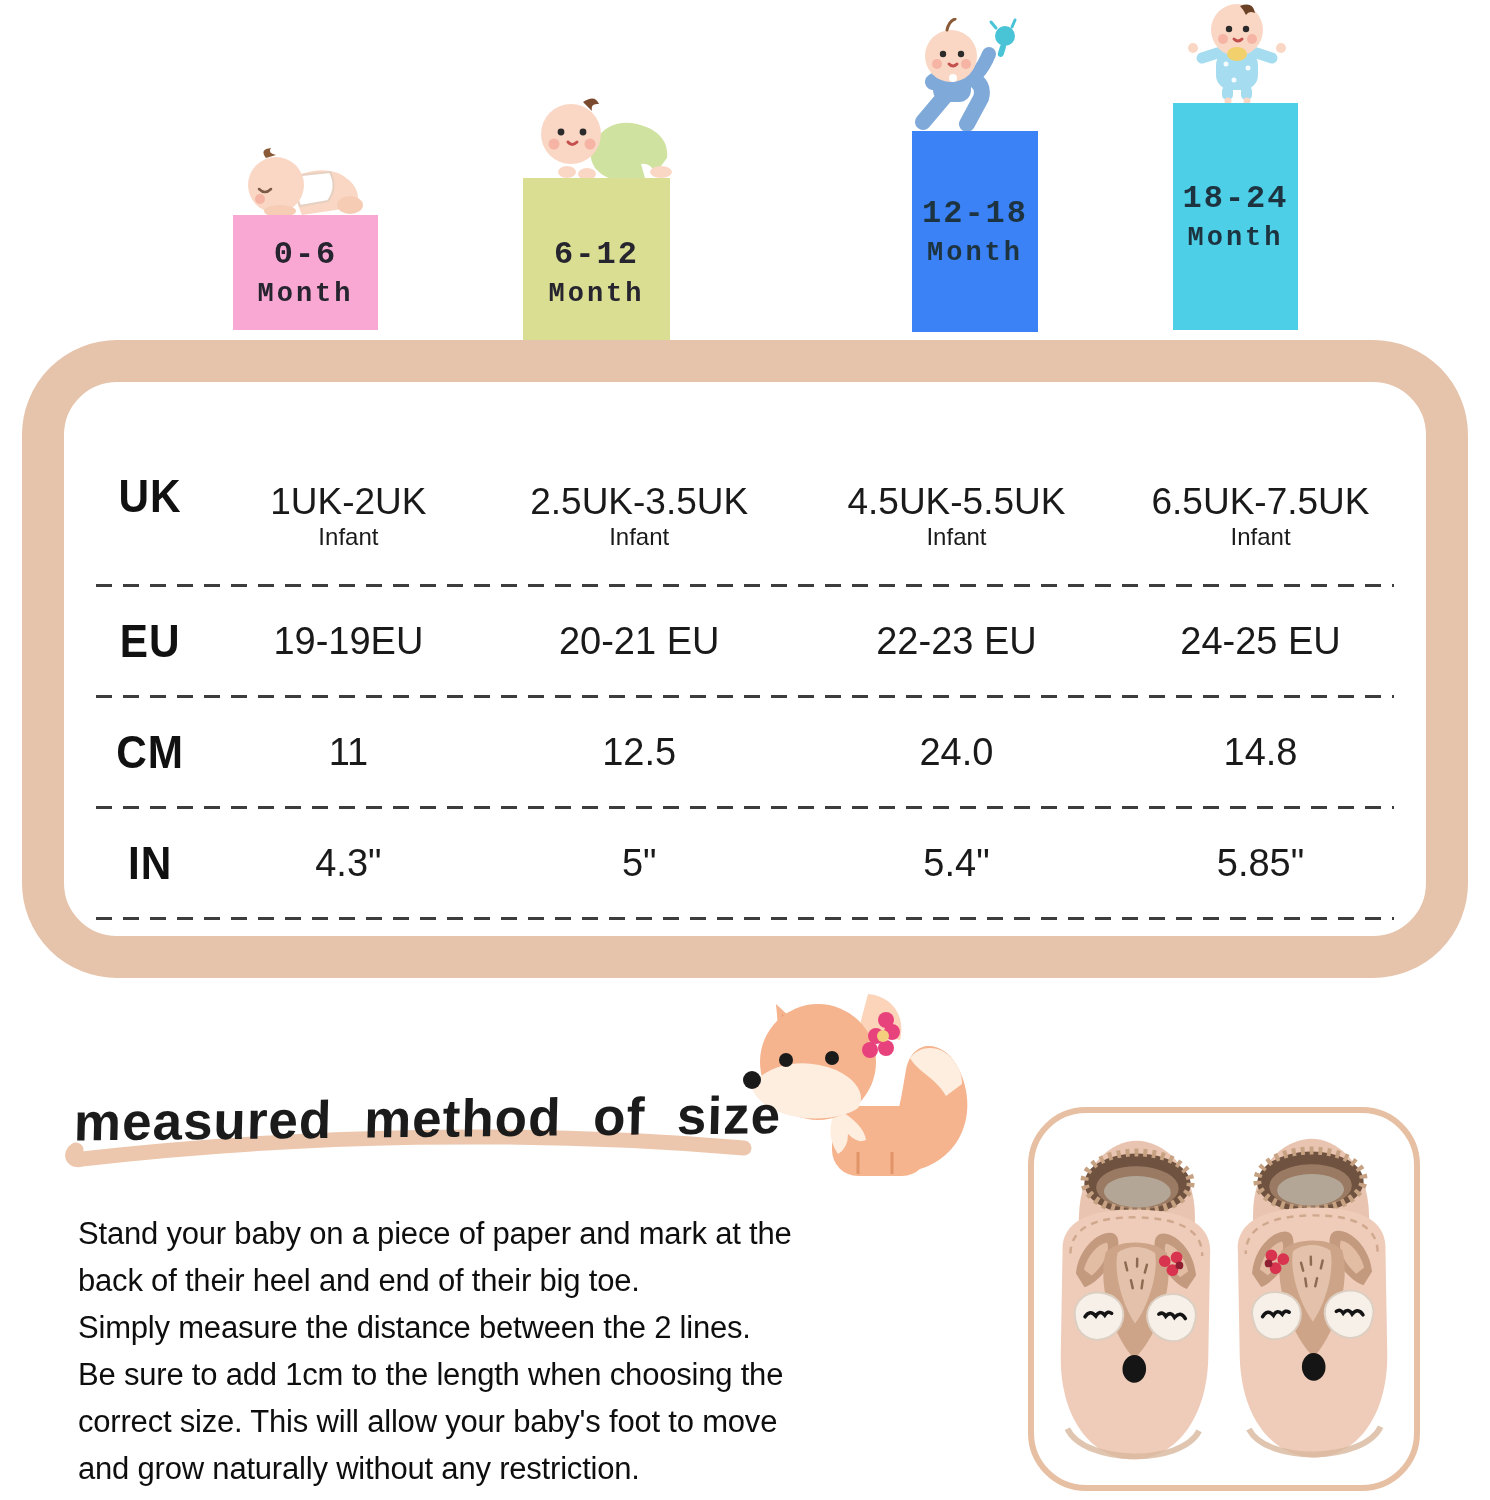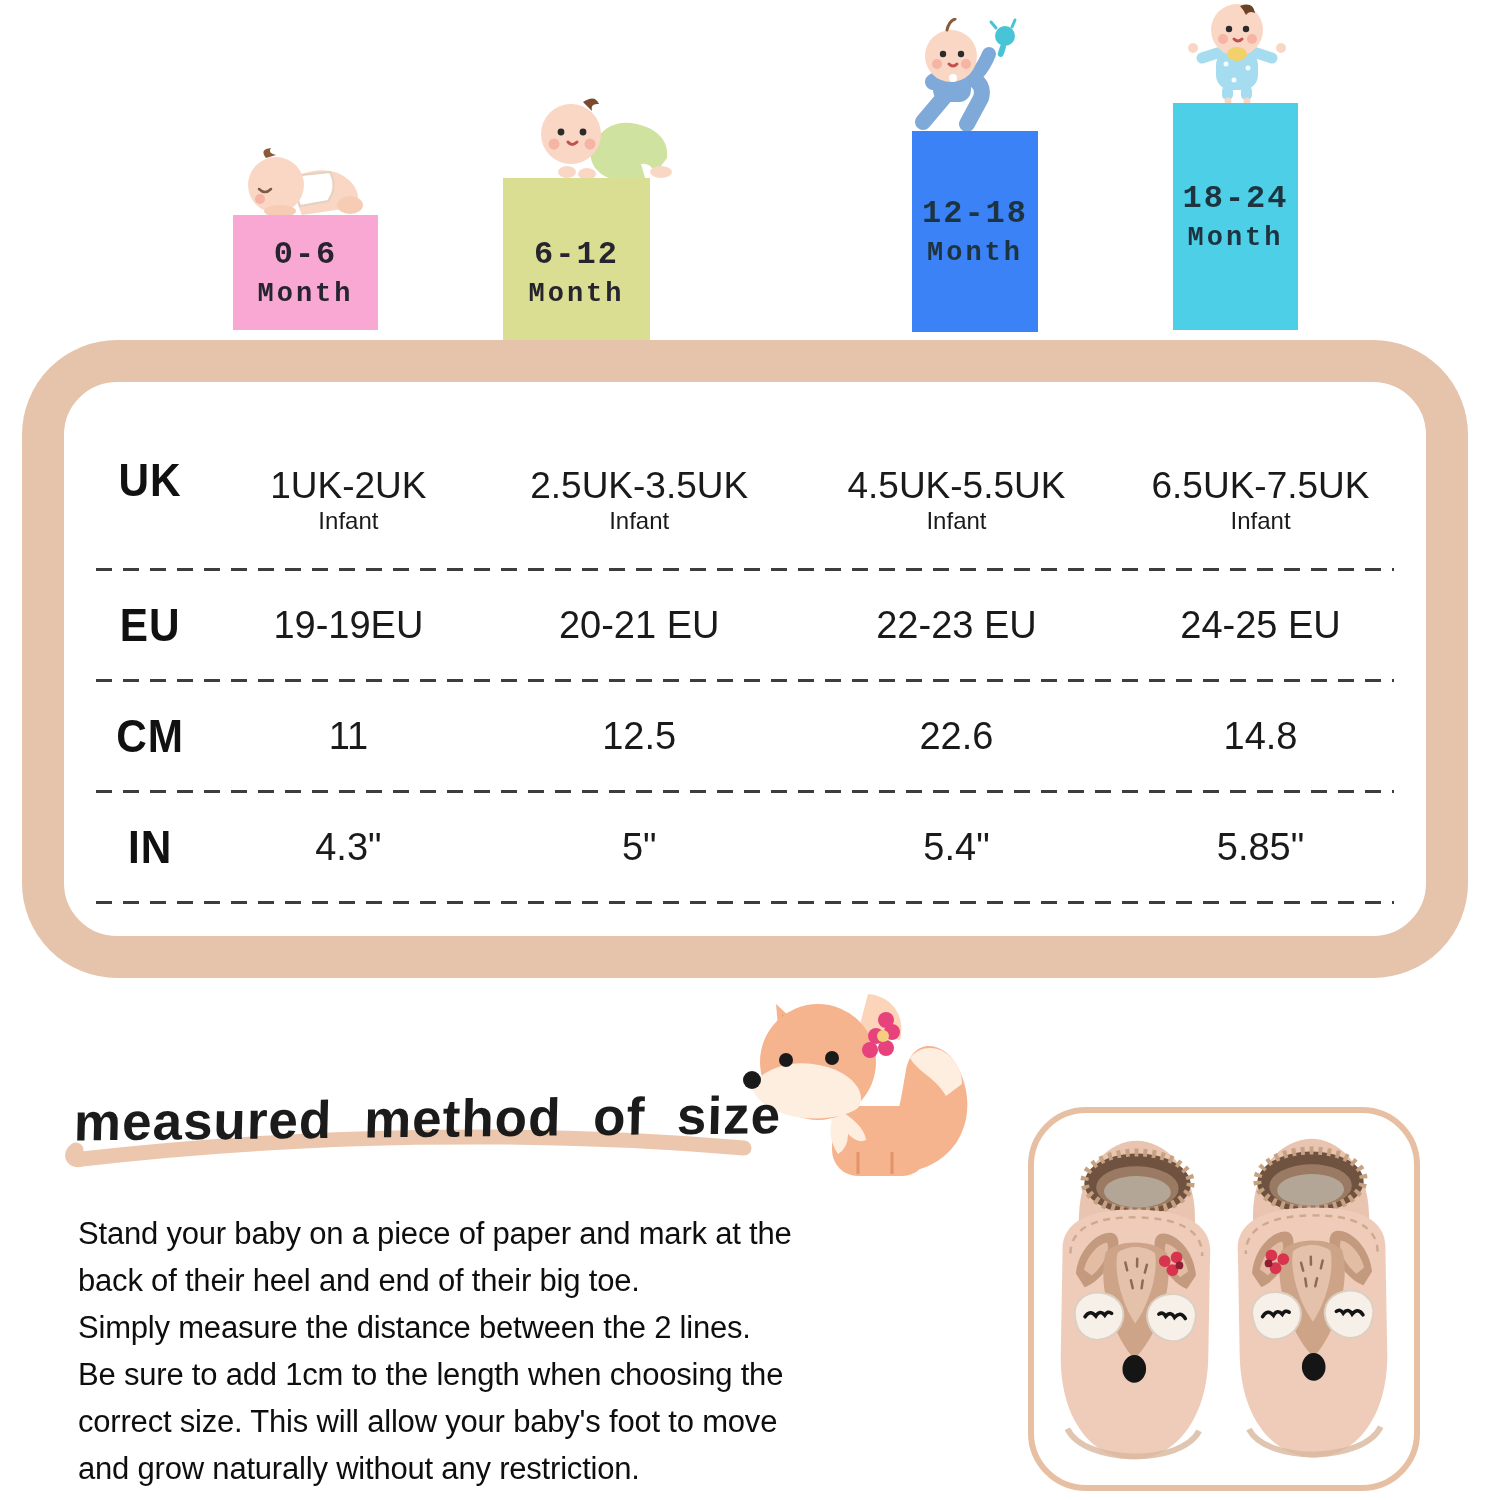--- a/index.html
+++ b/index.html
@@ -13,21 +13,21 @@
     font-family:"Liberation Mono","DejaVu Sans Mono",monospace;font-weight:bold;color:#26242e;
     text-align:center;line-height:1.35;
   }
   .age-range{font-size:32px;letter-spacing:2px;}
   .age-unit{font-size:27px;letter-spacing:3px;}
   .baby-svg{position:absolute;}
   
   .table-ring{
     position:absolute;left:22px;top:340px;width:1446px;height:638px;box-sizing:border-box;
     border:42px solid #e6c3ab;border-radius:95px;background:#fff;
-    display:flex;flex-direction:column;padding:10px 20px 0 20px;
+    display:flex;flex-direction:column;padding:10px 20px 0 20px;justify-content:center;
   }
   .trow{display:grid;grid-template-columns:10% 20% 24% 24% 22%;align-items:center;}
   .trow.tall{height:176px;}
   .trow.short{height:108px;}
   .tlabel{font-size:46px;font-weight:bold;text-align:center;color:#111;letter-spacing:1px;transform:scaleX(.92);}
   .tcell{text-align:center;font-size:38px;color:#1a1a1a;}
   .tcell .main{font-size:37px;margin-top:40px;}
   .tcell .sub{font-size:24px;margin-top:0;}
   .dash{
     height:3px;margin:0 12px;
@@ -78,21 +78,21 @@
     <path d="M48,16 q12,-8 16,2 q-9,-1 -7,7 z" fill="#7a4a2e"></path>
     <circle cx="26" cy="46" r="3.4" fill="#2b2b2b"></circle>
     <circle cx="48" cy="46" r="3.4" fill="#2b2b2b"></circle>
     <path d="M33,56 q4,5 9,0" stroke="#c4504d" stroke-width="3" fill="none" stroke-linecap="round"></path>
     <circle cx="19" cy="58" r="5.5" fill="#f4ae9f" opacity="0.85"></circle>
     <circle cx="55" cy="58" r="5.5" fill="#f4ae9f" opacity="0.85"></circle>
     <ellipse cx="32" cy="86" rx="9" ry="6" fill="#f9d7c4"></ellipse>
     <ellipse cx="52" cy="88" rx="9" ry="6" fill="#f9d7c4"></ellipse>
     <ellipse cx="126" cy="86" rx="11" ry="6" fill="#f9d7c4"></ellipse>
   </svg>
-  <div class="age-block" style="left:503px;top:178px;width:147px;height:190px;background:#d9de92">
+  <div class="age-block" style="left:523px;top:178px;width:147px;height:190px;background:#d9de92">
     <div class="age-range">6-12</div>
     <div class="age-unit">Month</div>
   </div>
 
   <svg class="baby-svg" style="left:893px;top:18px" width="140" height="114" viewBox="0 0 140 114">
     <circle cx="112" cy="18" r="10" fill="#49c3d6"></circle>
     <rect x="106" y="26" width="6" height="13" rx="3" fill="#49c3d6" transform="rotate(18 109 32)"></rect>
     <path d="M98,4 l5,6 M122,2 l-3,7" stroke="#49c3d6" stroke-width="3" stroke-linecap="round"></path>
     <path d="M72,62 q14,-2 24,-26" stroke="#7fa9d9" stroke-width="14" fill="none" stroke-linecap="round"></path>
     <path d="M40,64 q16,-12 38,-4 q14,6 10,20 l-14,26 M52,78 l-22,26" stroke="#7fa9d9" stroke-width="16" fill="none" stroke-linecap="round"></path>
@@ -164,21 +164,21 @@
       <div class="tcell">19-19EU</div>
       <div class="tcell">20-21 EU</div>
       <div class="tcell">22-23 EU</div>
       <div class="tcell">24-25 EU</div>
     </div>
     <div class="dash"></div>
     <div class="trow short">
       <div class="tlabel">CM</div>
       <div class="tcell">11</div>
       <div class="tcell">12.5</div>
-      <div class="tcell">22.6</div>
+      <div class="tcell">24.0</div>
       <div class="tcell">14.8</div>
     </div>
     <div class="dash"></div>
     <div class="trow short">
       <div class="tlabel">IN</div>
       <div class="tcell">4.3"</div>
       <div class="tcell">5"</div>
       <div class="tcell">5.4"</div>
       <div class="tcell">5.85"</div>
     </div>

